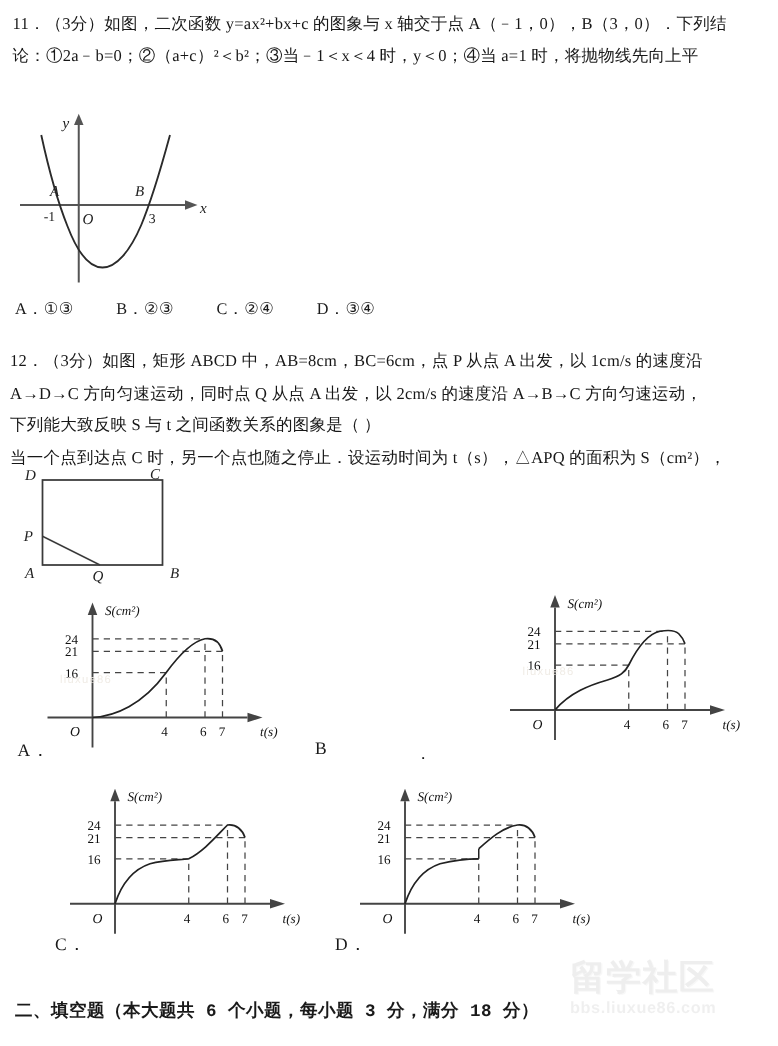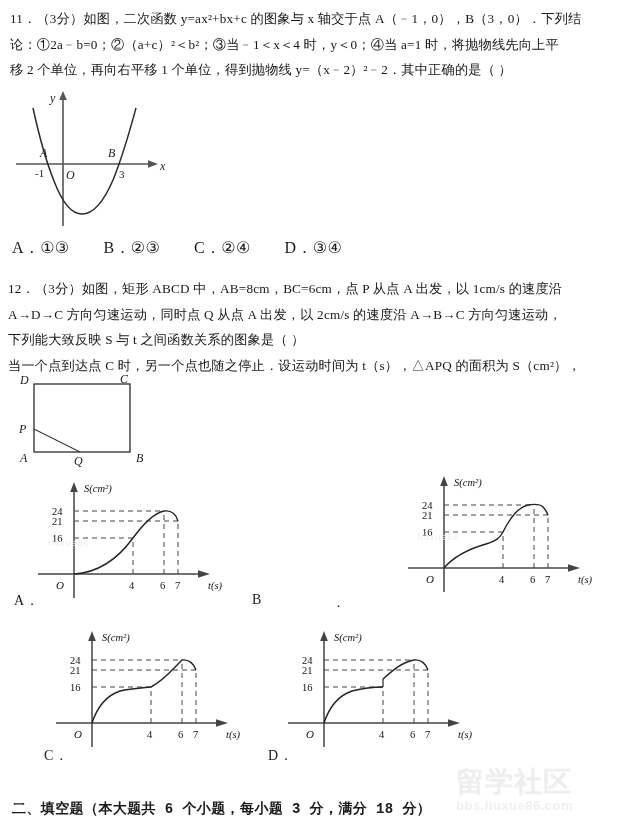--- a/index.html
+++ b/index.html
@@ -17,21 +17,21 @@
     font-size:13.2px;
     line-height:25.5px;
     letter-spacing:0.2px;
     color:#171717;
   }
   .q11{position:absolute;left:10px;top:6px;width:604px;}
   .q12{position:absolute;left:8px;top:276px;width:604px;}
 
   .opts11{
     position:absolute;left:12px;top:238px;
-    font-size:16px;letter-spacing:0.3px;
+    font-size:13px;letter-spacing:0.3px;
   }
   .opts11 span{display:inline-block;}
   .opt-gap{width:34px;display:inline-block;}
 
   
   .fig-parabola{position:absolute;left:8px;top:86px;width:185px;height:148px;}
   .fig-rect{position:absolute;left:8px;top:372px;width:175px;height:96px;}
 
   .graph{position:absolute;width:215px;height:125px;}
   .gA{left:30px;top:476px;}
@@ -85,21 +85,20 @@
   svg text{font-family:"Liberation Serif", serif;}
 </style>
 </head>
 <body>
 
 <div class="page">
 
   <div class="q11 qtext">
     <div>11．（3分）如图，二次函数 y=ax²+bx+c 的图象与 x 轴交于点 A（﹣1，0），B（3，0）．下列结</div>
     <div>论：①2a﹣b=0；②（a+c）²＜b²；③当﹣1＜x＜4 时，y＜0；④当 a=1 时，将抛物线先向上平</div>
-    <div>移 2 个单位，再向右平移 1 个单位，得到抛物线 y=（x﹣2）²﹣2．其中正确的是（      ）</div>
   </div>
 
   <div class="fig-parabola">
     <svg width="185" height="148" viewBox="0 0 185 148">
 
       <line x1="8" y1="78" x2="140" y2="78" stroke="#555" stroke-width="1.6"></line>
       <polygon points="140,74.2 150,78 140,81.8" fill="#555"></polygon>
 
       <line x1="55" y1="140" x2="55" y2="14" stroke="#555" stroke-width="1.6"></line>
       <polygon points="51.2,14 55,5 58.8,14" fill="#555"></polygon>

